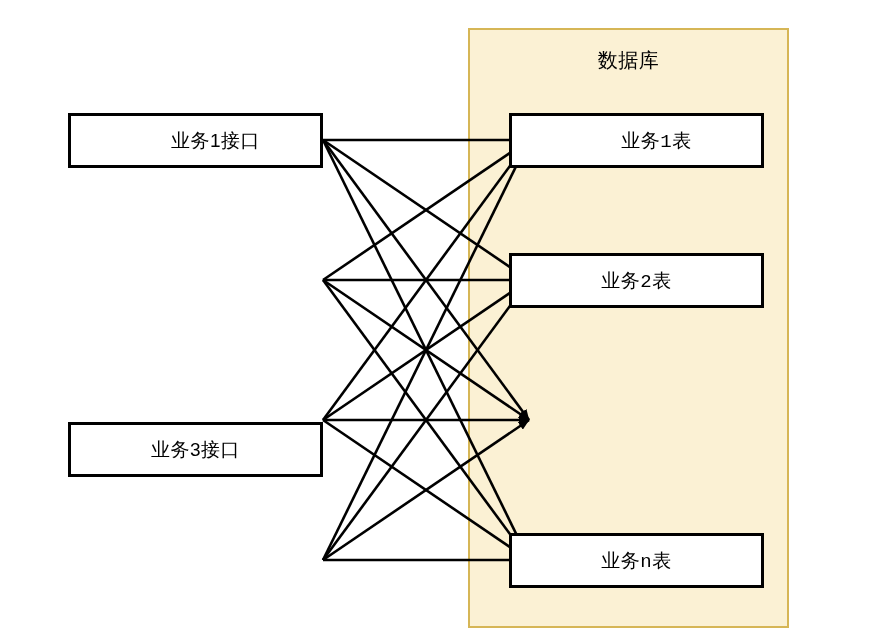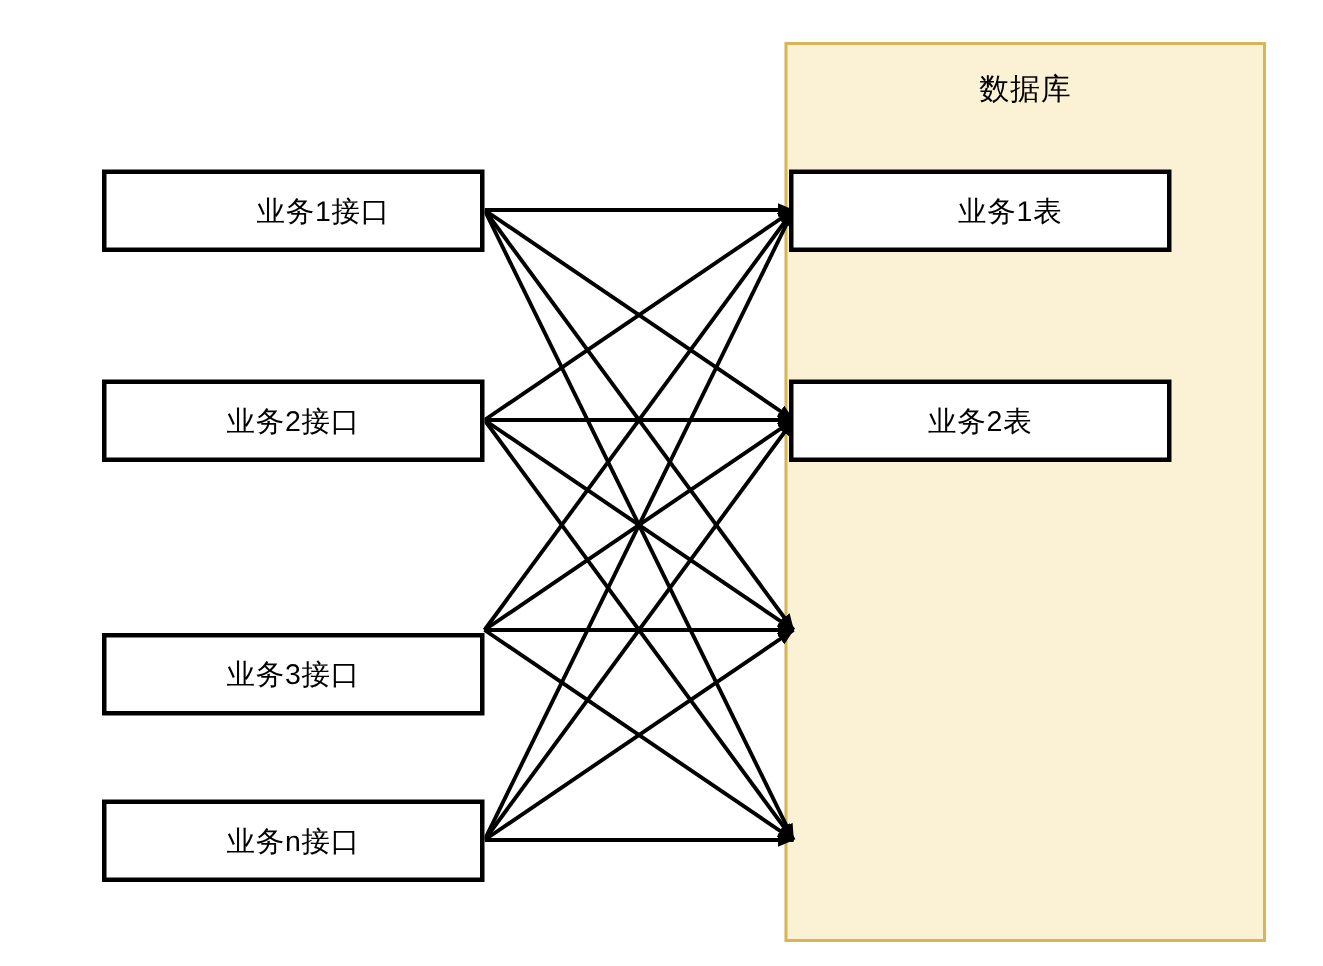--- a/index.html
+++ b/index.html
@@ -26,21 +26,21 @@
   }
   #panel-app {
     left: 34px;
     top: 28px;
     width: 324px;
     height: 600px;
     background: #dce5f6;
     border-color: #7a9ad0;
   }
   #panel-db {
-    left: 523px;
+    left: 468px;
     top: 28px;
     width: 321px;
     height: 600px;
     background: #fbf1d4;
     border-color: #d6b656;
   }
   .panel-title {
     position: absolute;
     left: 0;
     right: 0;
@@ -60,21 +60,21 @@
     border: 3px solid #000000;
     display: flex;
     align-items: center;
     justify-content: center;
     font-size: 19px;
     color: #000000;
     letter-spacing: 0.5px;
     z-index: 3;
   }
   .node.left  { left: 68px; }
-  .node.right { left: 526px; }
+  .node.right { left: 509px; font-family: Liberation Mono, monospace; }
   .row0 { top: 113px; padding-left: 40px; }
   .row1 { top: 253px; }
   .row2 { top: 393px; margin-top: 29px; }
   .row3 { top: 533px; }
 
   #edges {
     position: absolute;
     left: 0;
     top: 0;
     width: 882px;
@@ -115,30 +115,27 @@
         <line x1="323" y1="560" x2="529" y2="140" stroke="#000000" stroke-width="2.6" marker-end="url(#arrowhead)"></line>
         <line x1="323" y1="560" x2="529" y2="280" stroke="#000000" stroke-width="2.6" marker-end="url(#arrowhead)"></line>
         <line x1="323" y1="560" x2="529" y2="420" stroke="#000000" stroke-width="2.6" marker-end="url(#arrowhead)"></line>
         <line x1="323" y1="560" x2="529" y2="560" stroke="#000000" stroke-width="2.6" marker-end="url(#arrowhead)"></line>
       </g>
   </svg>
 
   <div class="node left row0">
       <span>业务1接口</span>
     </div>
-  <div class="node left row1">
-      <span>业务2接口</span>
-    </div>
   <div class="node left row2">
       <span>业务3接口</span>
-    </div>
-  <div class="node left row3">
-      <span>业务n接口</span>
     </div>
 
   <div class="node right row0">
       <span>业务1表</span>
     </div>
   <div class="node right row1">
       <span>业务2表</span>
     </div>
+  <div class="node right row3">
+      <span>业务n表</span>
+    </div>
 
 </div>
 
 </body></html>

